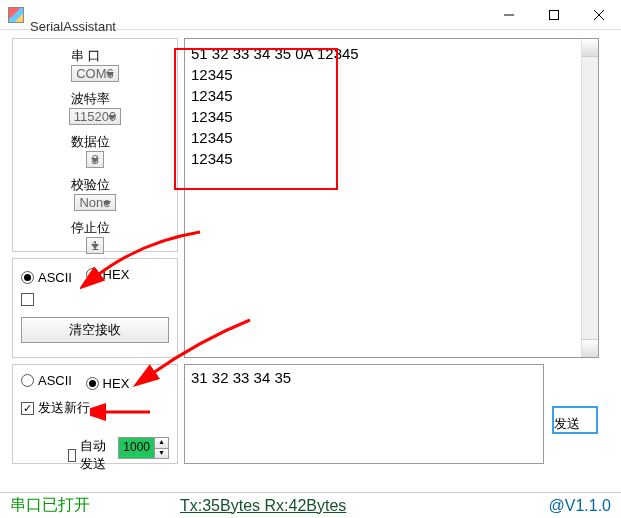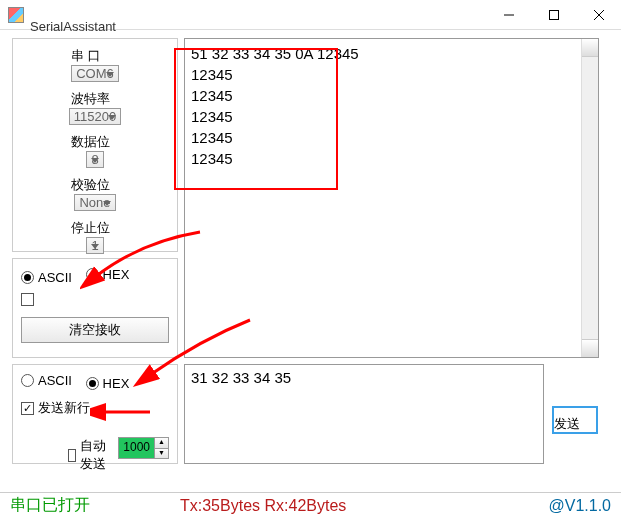--- a/index.html
+++ b/index.html
@@ -156,21 +156,21 @@
   }
 
   .statusbar {
     position: absolute; left: 0; right: 0; bottom: 0;
     height: 26px; border-top: 1px solid #ccc;
     display: flex; align-items: center;
     padding: 0 10px;
     font-size: 16px;
   }
   .statusbar .st1 { color: #090; width: 170px; }
-  .statusbar .st2 { color: #b91c1c; flex: 1; }
+  .statusbar .st2 { color: #14532d; flex: 1; text-decoration: underline; }
   .statusbar .st3 { color: #0369a1; text-align: center; }
 
   svg.arrow-ann { position: absolute; pointer-events: none; }
 </style>
 </head>
 <body>
 
 <div class="titlebar">
   <div class="icon"></div>
   <div class="title">SerialAssistant</div>

